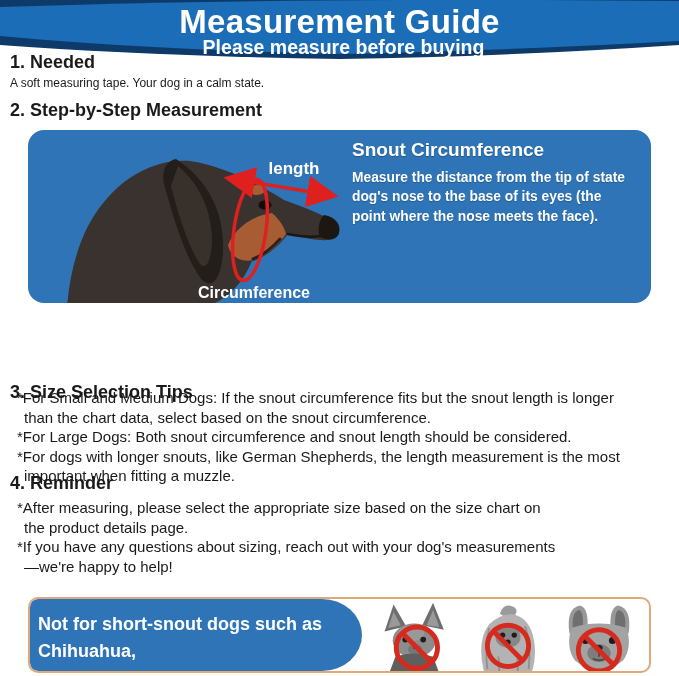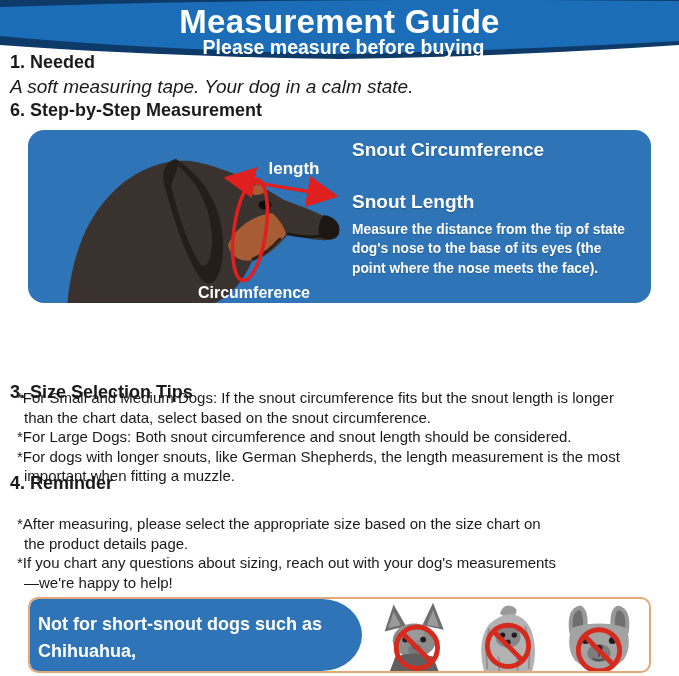--- a/index.html
+++ b/index.html
@@ -9,21 +9,21 @@
   }
   
   .hdr{position:absolute;top:0;left:0;width:679px;height:66px;}
   .hdr svg{position:absolute;top:0;left:0;}
   .hdr-title{position:absolute;top:5px;left:0;right:0;text-align:center;
     color:#fff;font-size:33px;font-weight:bold;letter-spacing:.3px;line-height:1;}
   .hdr-sub{position:absolute;top:38px;left:8px;right:0;text-align:center;
     color:#fff;font-size:19.5px;font-weight:bold;line-height:1;}
   
   .h2{position:absolute;left:10px;font-size:18px;font-weight:bold;line-height:1.1;}
-  .body-line{position:absolute;left:10px;font-size:19px;line-height:1.2;font-style:italic;}
+  .body-line{position:absolute;left:10px;font-size:12px;line-height:1.2;}
   ul.blist{position:absolute;left:10px;margin:0;padding:0;list-style:none;width:652px;}
   ul.blist li{font-size:15px;line-height:1.3;padding-left:14px;text-indent:-7px;
     white-space:pre-line;color:#1a1a1a;}
   
   .stepbox{position:absolute;left:28px;top:130px;width:623px;height:173px;
     background:#2e74b6;border-radius:16px;overflow:hidden;}
   .stepbox .photo{position:absolute;left:0;top:0;}
   .dcol{position:absolute;left:324px;top:0;width:298px;padding-top:9px;color:#fff;}
   .dcol h3{margin:0;font-size:19px;font-weight:bold;line-height:1.15;
     text-shadow:0 1px 1px rgba(0,0,0,.25);}
@@ -51,21 +51,21 @@
       <path d="M0,0 H679 V45 Q500,57 340,59 Q150,56 0,45 Z" fill="#0d3a68"></path>
       <path d="M0,7 Q300,-3 679,1 L679,41 Q520,50 345,54 Q150,50 0,36 Z" fill="#1a6db6"></path>
     </svg>
     <div class="hdr-title">Measurement Guide</div>
     <div class="hdr-sub">Please measure before buying</div>
   </div>
 
   <div class="h2" style="top:53px;text-align:center;">1. Needed</div>
   <div class="body-line" style="top:76px;">A soft measuring tape. Your dog in a calm state.</div>
 
-  <div class="h2" style="top:101px;">6. Step-by-Step Measurement</div>
+  <div class="h2" style="top:101px;">2. Step-by-Step Measurement</div>
 
   <div class="stepbox">
     <svg class="photo" width="330" height="224" viewBox="0 0 330 224">
       <defs>
         <marker id="ah" markerWidth="9" markerHeight="9" refX="4.5" refY="4.5" orient="auto-start-reverse">
           <path d="M0,0 L9,4.5 L0,9 Z" fill="#e01f1f"></path>
         </marker>
       </defs>
 
       <path d="M38,224 C36,168 44,110 76,72 C98,44 132,28 162,31 C196,36 232,55 256,70 C276,77 296,85 305,92 C314,98 313,109 301,110 C288,111 272,107 260,104 C250,117 238,127 224,131 C212,160 192,174 170,179 C150,199 122,213 98,224 Z" fill="#3a322e"></path>
@@ -89,41 +89,40 @@
       <ellipse cx="222" cy="100" rx="16" ry="51" fill="none" stroke="#e01f1f" stroke-width="3.5" transform="rotate(8 222 100)"></ellipse>
 
       <line x1="211" y1="50" x2="295" y2="64" stroke="#e01f1f" stroke-width="3.5" marker-start="url(#ah)" marker-end="url(#ah)"></line>
 
       <text x="266" y="44" text-anchor="middle" fill="#ffffff" font-size="17" font-weight="bold" font-family="Liberation Sans, sans-serif">length</text>
       <text x="226" y="168" text-anchor="middle" fill="#ffffff" font-size="16" font-weight="bold" font-family="Liberation Sans, sans-serif">Circumference</text>
     </svg>
 
     <div class="dcol">
       <h3>Snout Circumference</h3>
-      <h3 class="second">Snout Length</h3>
       <p>Measure the distance from the tip of state
 dog's nose to the base of its eyes (the
 point where the nose meets the face).</p>
     </div>
   </div>
 
   <div class="h2" style="top:364px;margin-top:19px;">3. Size Selection Tips</div>
   <ul class="blist" style="top:388px;">
     <li>*For Small and Medium Dogs: If the snout circumference fits but the snout length is longer
 than the chart data, select based on the snout circumference.</li>
     <li>*For Large Dogs: Both snout circumference and snout length should be considered.</li>
     <li>*For dogs with longer snouts, like German Shepherds, the length measurement is the most
 important when fitting a muzzle.</li>
   </ul>
 
   <div class="h2" style="top:474px;">4. Reminder</div>
-  <ul class="blist" style="top:498px;margin-top:16px;">
+  <ul class="blist" style="top:498px;">
     <li>*After measuring, please select the appropriate size based on the size chart on
 the product details page.</li>
-    <li>*If you chart any questions about sizing, reach out with your dog's measurements
+    <li>*If you have any questions about sizing, reach out with your dog's measurements
 —we're happy to help!</li>
   </ul>
 
   <div class="warnbox">
     <div class="warnblue">
       <div class="warntext">Not for short-snout dogs such as Chihuahua,
 Shih Tzu, Bulldog, Boxer, Pug, etc.</div>
     </div>
     <div class="dogs">
 

